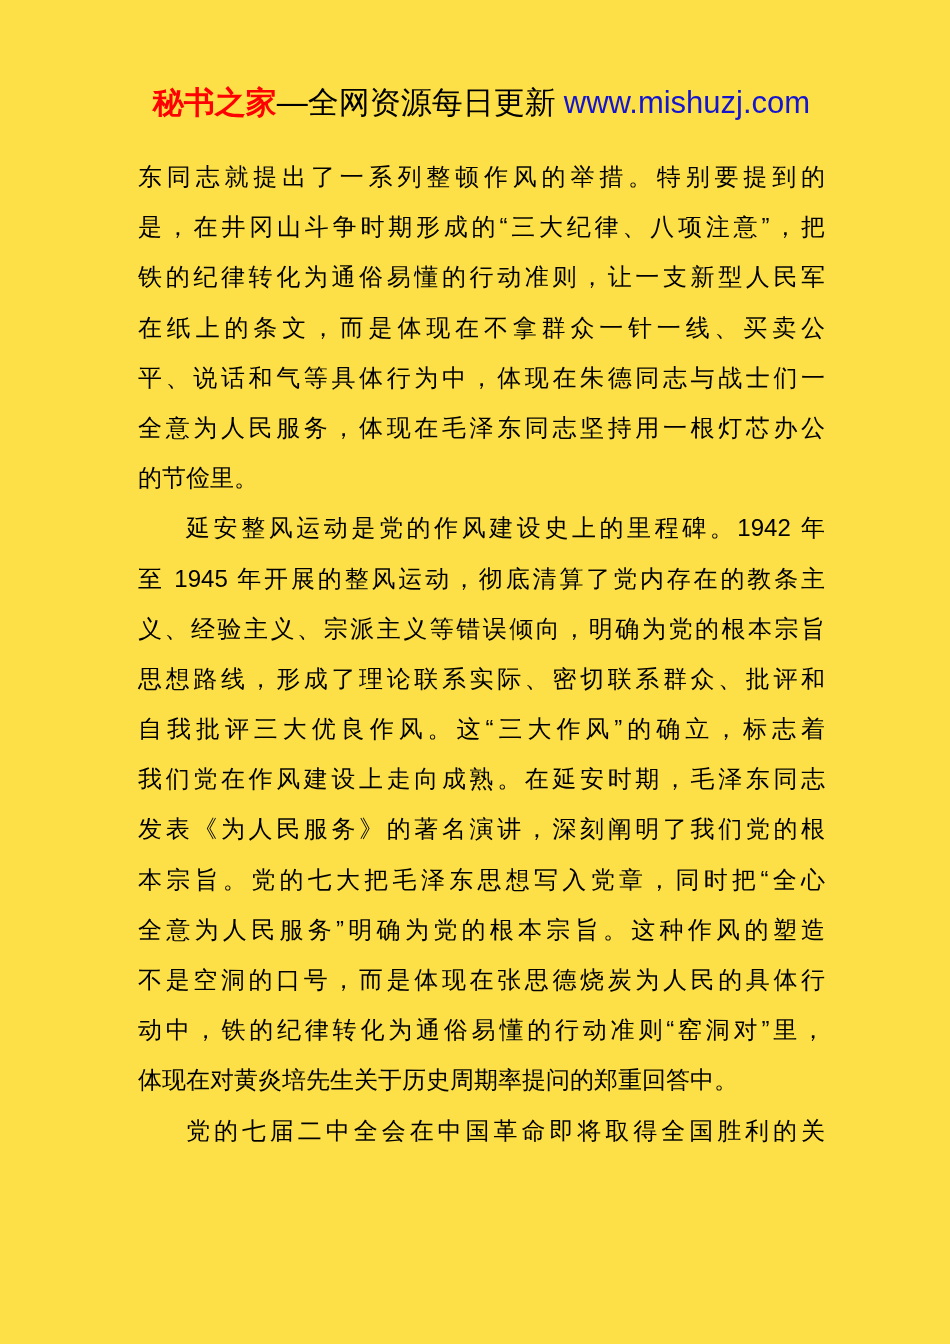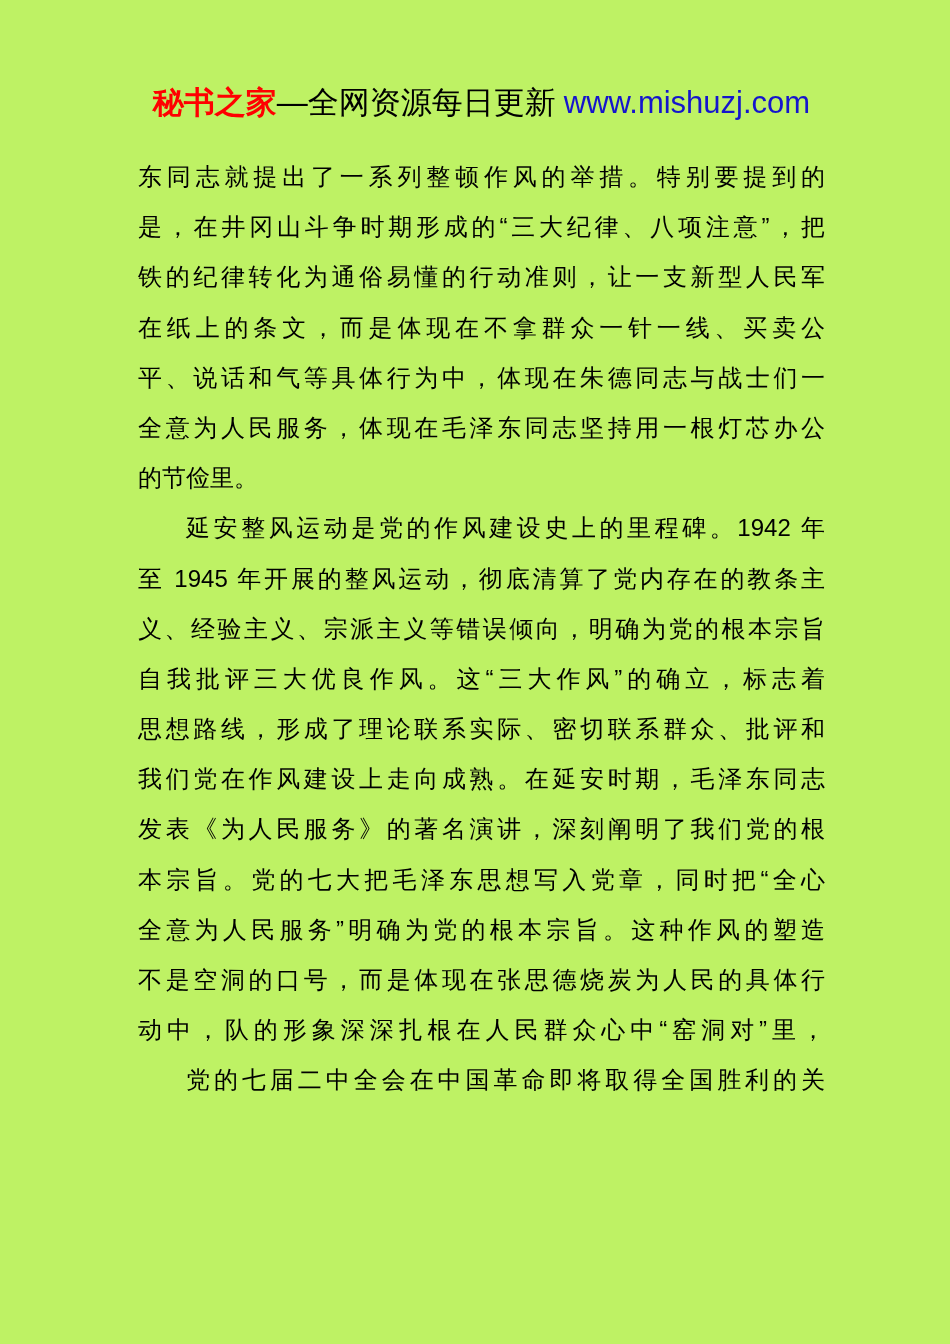--- a/index.html
+++ b/index.html
@@ -11,21 +11,21 @@
     width: 950px;
     height: 1344px;
     overflow: hidden;
     font-family: "Liberation Sans", sans-serif;
     color: #000000;
   }
   .page {
     position: relative;
     width: 950px;
     height: 1344px;
-    background: #bef264;
+    background: #fde047;
   }
   .content {
     position: absolute;
     left: 138px;
     top: 0;
     width: 687px;
   }
   .header {
     margin-top: 82px;
     height: 42px;
@@ -81,26 +81,27 @@
       <div class="line j">是，在井冈山斗争时期形成的“三大纪律、八项注意”，把</div>
       <div class="line j">铁的纪律转化为通俗易懂的行动准则，让一支新型人民军</div>
       <div class="line j">在纸上的条文，而是体现在不拿群众一针一线、买卖公</div>
       <div class="line j">平、说话和气等具体行为中，体现在朱德同志与战士们一</div>
       <div class="line j">全意为人民服务，体现在毛泽东同志坚持用一根灯芯办公</div>
       <div class="line">的节俭里。</div>
 
       <div class="line j indent">延安整风运动是党的作风建设史上的里程碑。1942 年</div>
       <div class="line j">至 1945 年开展的整风运动，彻底清算了党内存在的教条主</div>
       <div class="line j">义、经验主义、宗派主义等错误倾向，明确为党的根本宗旨</div>
+      <div class="line j">思想路线，形成了理论联系实际、密切联系群众、批评和</div>
       <div class="line j">自我批评三大优良作风。这“三大作风”的确立，标志着</div>
-      <div class="line j">思想路线，形成了理论联系实际、密切联系群众、批评和</div>
       <div class="line j">我们党在作风建设上走向成熟。在延安时期，毛泽东同志</div>
       <div class="line j">发表《为人民服务》的著名演讲，深刻阐明了我们党的根</div>
       <div class="line j">本宗旨。党的七大把毛泽东思想写入党章，同时把“全心</div>
       <div class="line j">全意为人民服务”明确为党的根本宗旨。这种作风的塑造</div>
       <div class="line j">不是空洞的口号，而是体现在张思德烧炭为人民的具体行</div>
-      <div class="line j">动中，队的形象深深扎根在人民群众心中“窑洞对”里，</div>
+      <div class="line j">动中，铁的纪律转化为通俗易懂的行动准则“窑洞对”里，</div>
+      <div class="line">体现在对黄炎培先生关于历史周期率提问的郑重回答中。</div>
 
       <div class="line j indent">党的七届二中全会在中国革命即将取得全国胜利的关</div>
     </div>
 
   </div>
 </div>
 
 </body></html>

